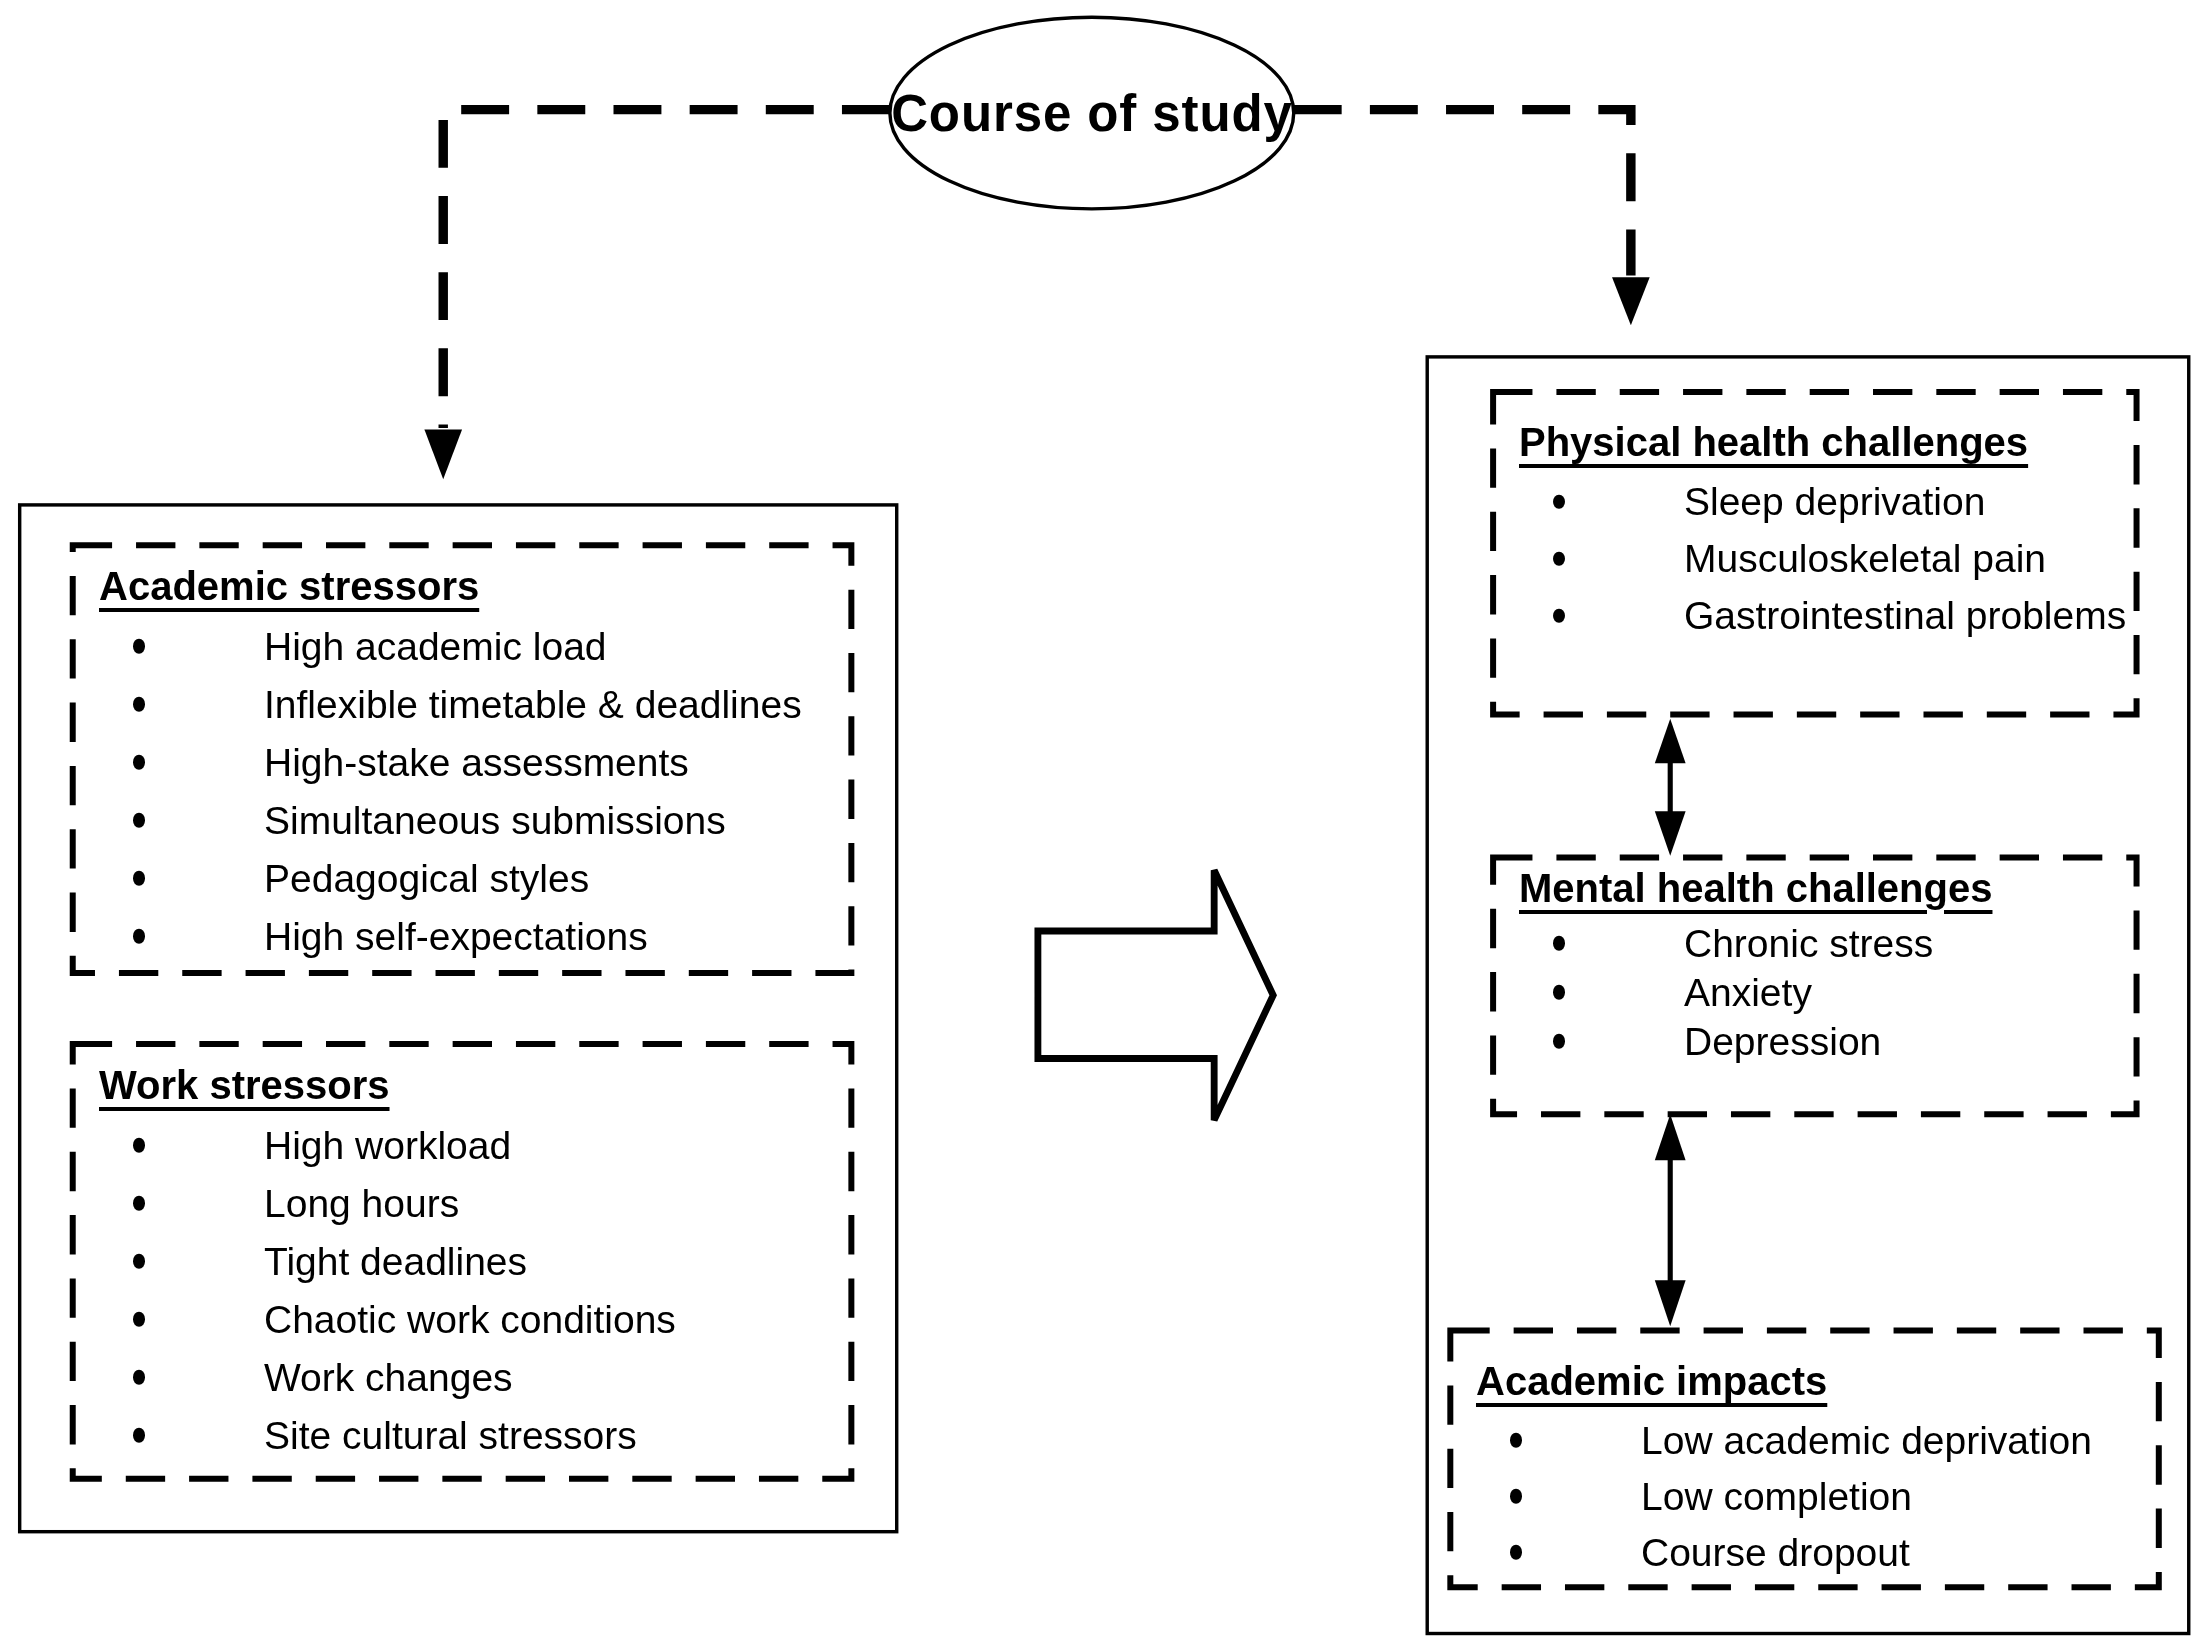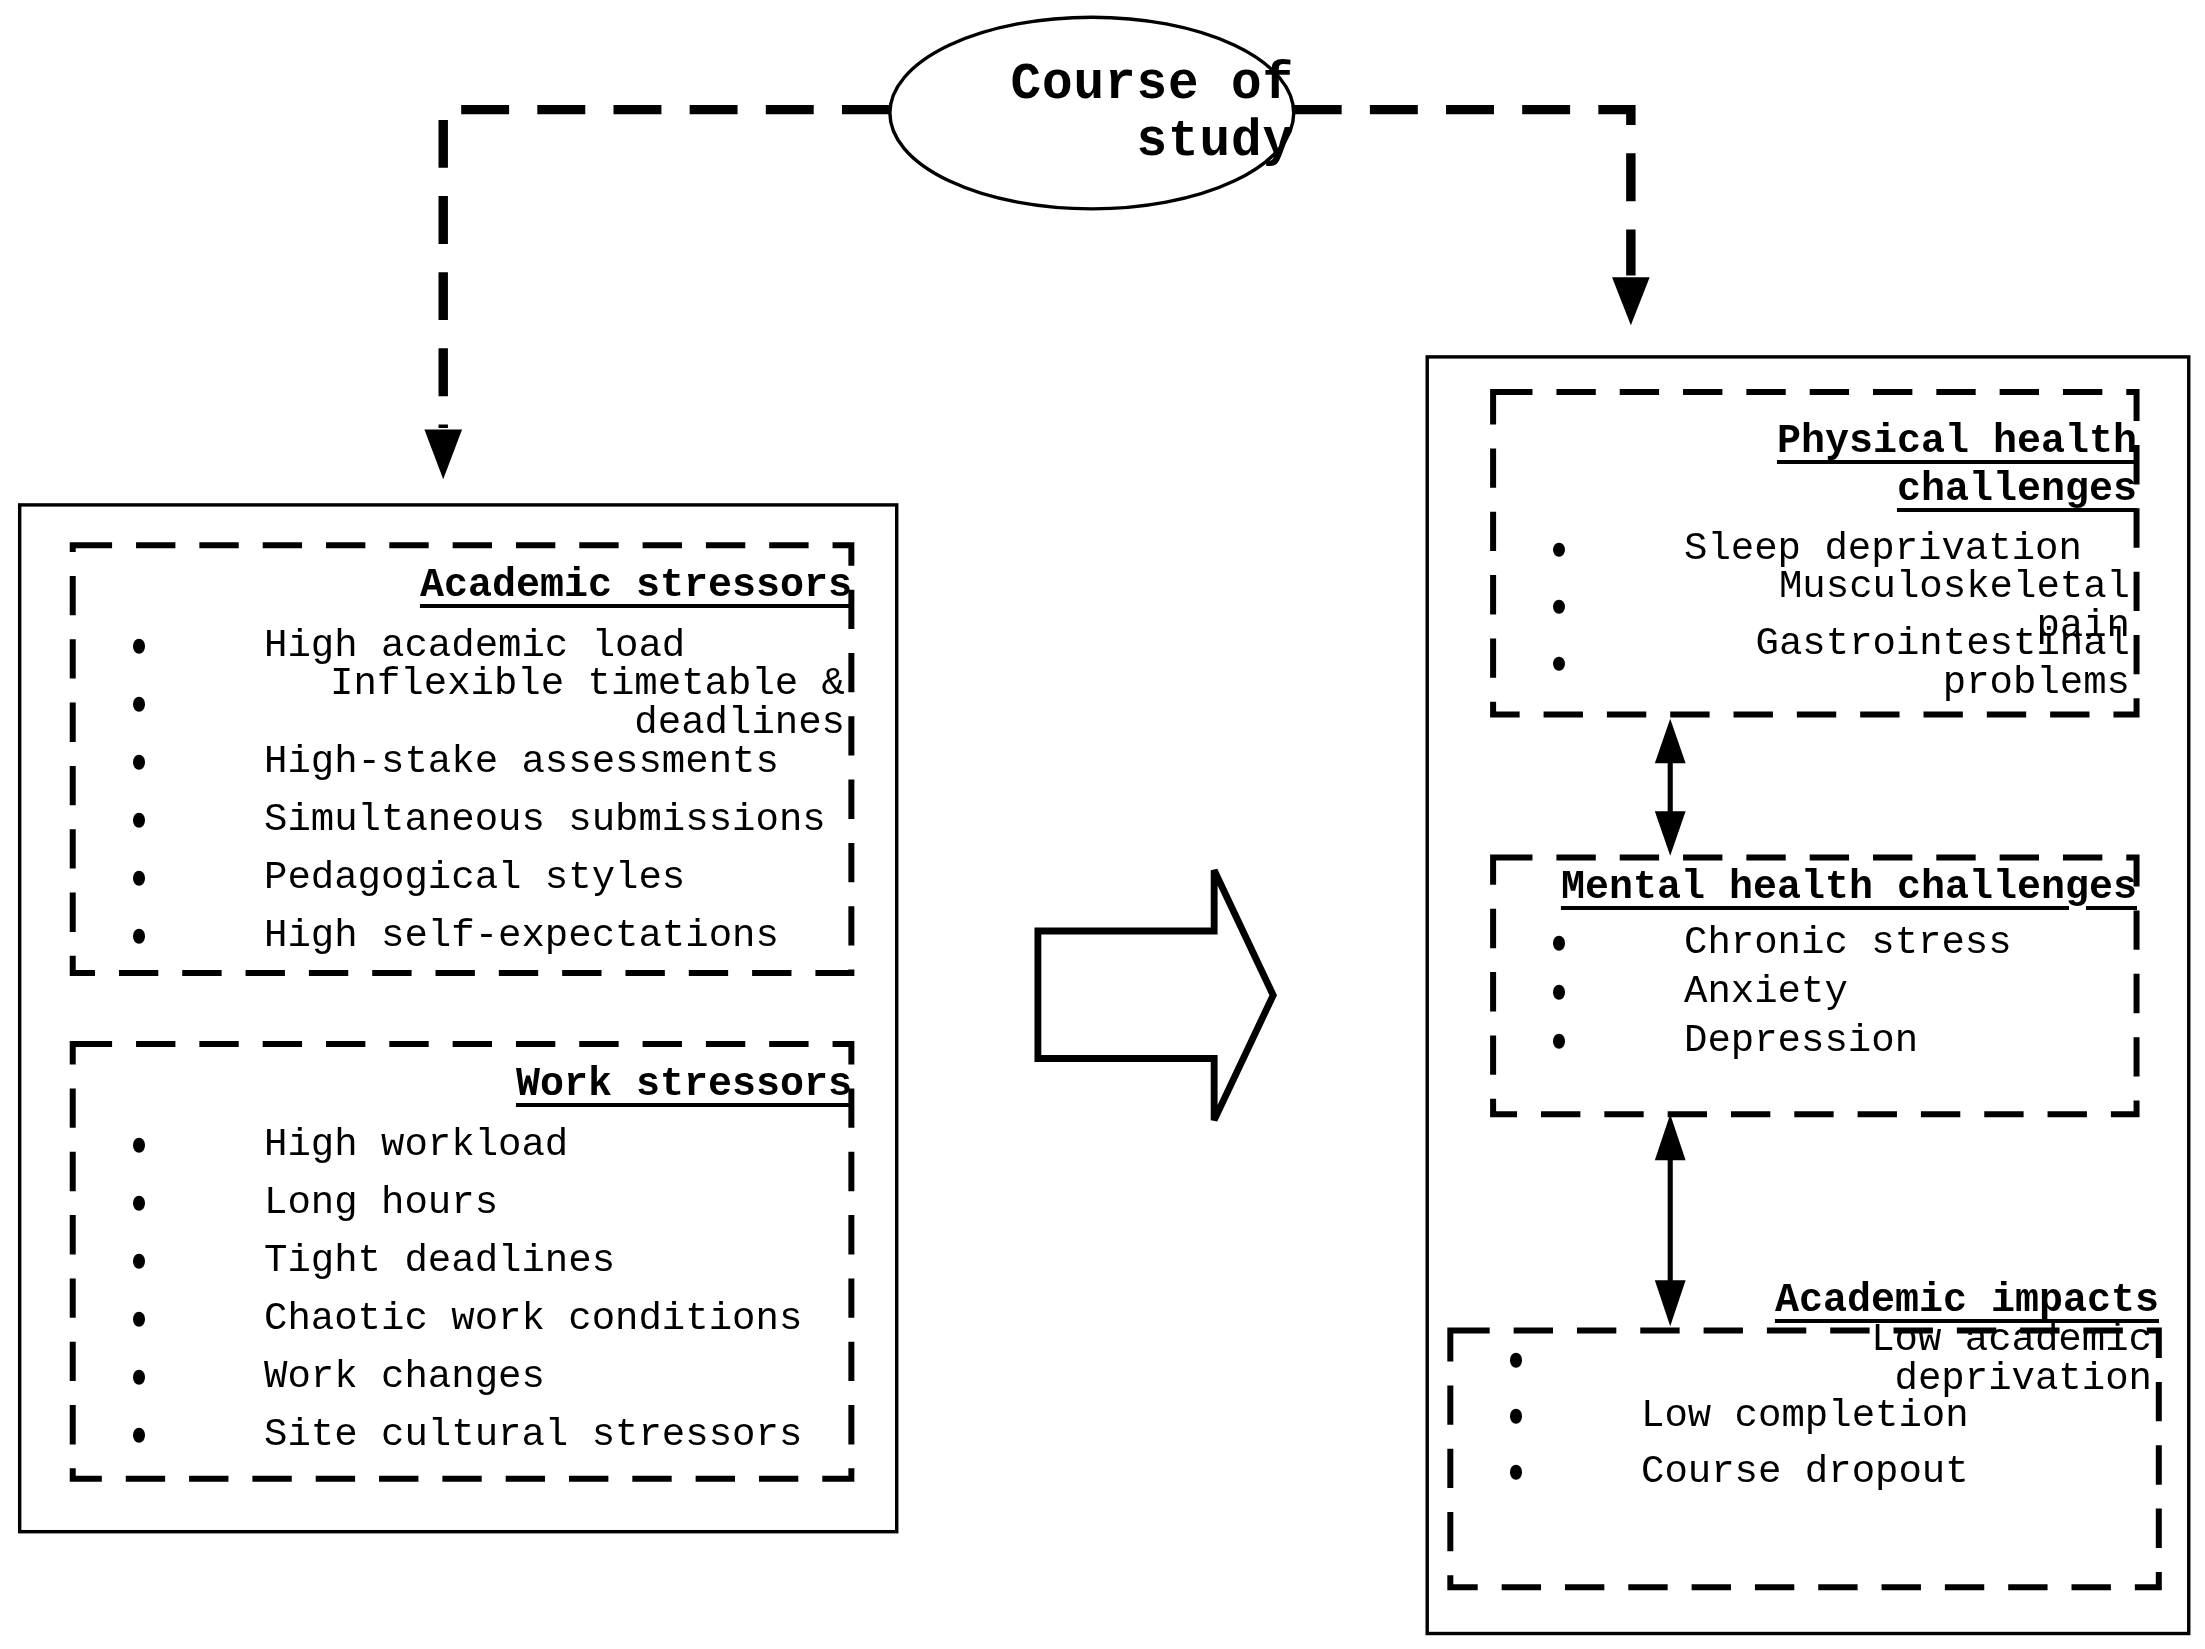--- a/index.html
+++ b/index.html
@@ -1,24 +1,23 @@
 <!DOCTYPE html>
 <html style="font-size:13.7px"><head>
 <meta charset="utf-8">
 <style>
   html, body { margin: 0; padding: 0; background: #ffffff; }
   #canvas {
     position: relative;
     width: 2205px;
     height: 1649px;
     background: #ffffff;
-    font-family: Liberation Mono, monospace;
+    font-family: Liberation Sans, sans-serif;
     color: #000000;
     overflow: hidden;
-    text-align: right;
   }
   #shape-layer {
     position: absolute;
     left: 0; top: 0;
     width: 2205px; height: 1649px;
   }
   
   .ellipse-label {
     position: absolute;
     left: 890px; top: 17px;
@@ -63,21 +62,21 @@
   }
   
   #academic-box  { left: 73px;  top: 545px;  width: 779px; padding-top: 17px; }
   #academic-box li { height: 58px; }
   #work-box      { left: 73px;  top: 1044px; width: 779px; padding-top: 17px; }
   #work-box li { height: 58px; }
   #physical-box  { left: 1493px; top: 392px; width: 644px; padding-top: 26px; }
   #physical-box li { height: 57px; }
   #mental-box    { left: 1493px; top: 857px; width: 644px; padding-top: 6.8px; }
   #mental-box li { height: 49px; }
-  #impacts-box   { left: 1450px; top: 1260px; width: 709px; padding-top: 17px; }
+  #impacts-box   { left: 1450px; top: 1340px; width: 709px; padding-top: 17px; }
   #impacts-box li { height: 56px; }
 </style>
 </head>
 <body>
 
 <div id="canvas">
 
   <svg id="shape-layer" viewBox="0 0 2577 1927" xmlns="http://www.w3.org/2000/svg">
 
     <path d="M 1040 128 H 518 V 500" fill="none" stroke="#000000" stroke-width="11" stroke-dasharray="56 33"></path>

